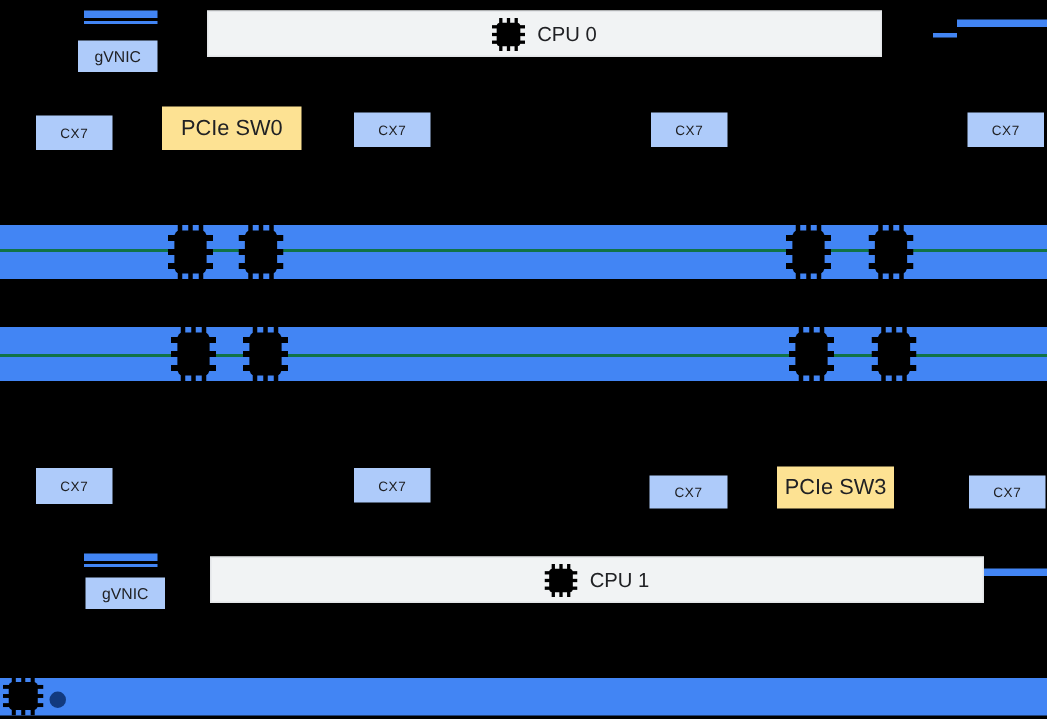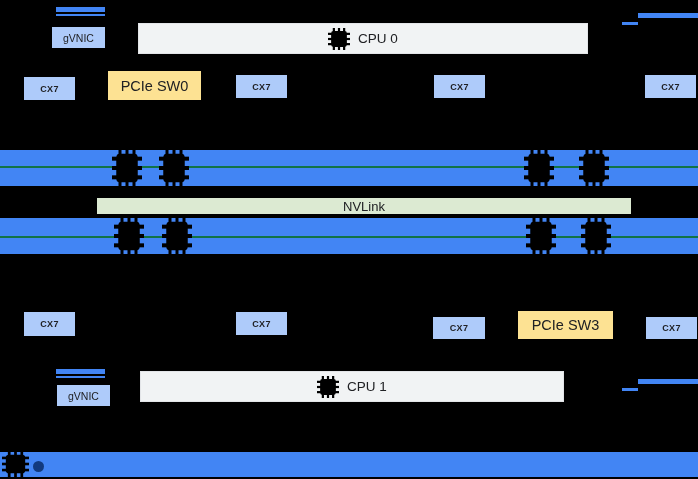--- a/index.html
+++ b/index.html
@@ -1,21 +1,21 @@
 <!DOCTYPE html>
 <html style="--background: #000000; --nic-fill: #aecbfa; --switch-fill: #fde293; --cpu-fill: #f1f3f4; --band-fill: #4285f4; --nvlink-fill: #dcead2; --green-line: #117346; --text: #202124;"><head>
 <meta charset="utf-8">
 <style>
   html,body{margin:0;padding:0;background:#000;}
   .canvas{
     position:relative;width:698px;height:479px;background:var(--background,#000);
     font-family:"Liberation Sans",sans-serif;color:var(--text,#202124);overflow:hidden;
   }
   .box{position:absolute;display:flex;align-items:center;justify-content:center;box-sizing:border-box;}
-  .nic{background:var(--nic-fill);font-size:9px;letter-spacing:.4px;font-weight:bold;}
+  .nic{background:var(--nic-fill);font-size:9px;letter-spacing:.4px;}
   .gvnic{background:var(--nic-fill);font-size:10.5px;}
   .switch{background:var(--switch-fill);font-size:14.5px;justify-content:center;}
   .cpu{background:var(--cpu-fill);font-size:13.5px;gap:8px;border:1px solid #e3e5e8;}
   .nvlink{background:var(--nvlink-fill);border:2px solid #000;font-size:13px;}
   .band{position:absolute;left:0;width:698px;background:var(--band-fill);}
   .rail{position:absolute;left:0;width:698px;height:2px;background:var(--green-line);}
   .linkline{position:absolute;background:var(--band-fill);}
   .chipwrap{position:absolute;line-height:0;}
   .dot{position:absolute;border-radius:50%;background:#123a7e;}
 </style>
@@ -52,21 +52,21 @@
   <span class="chipwrap" style="left:620px;top:11px"><svg class="chip-nic" width="18" height="17" viewBox="0 0 24 24" preserveAspectRatio="none">
         <use href="#chip"></use>
       </svg></span>
   <div class="linkline" style="left:638px;top:13px;width:60px;height:5px"></div>
   <div class="linkline" style="left:622px;top:22px;width:16px;height:3px"></div>
 
   <div class="box gvnic" style="left:52px;top:27px;width:53px;height:21px">
       <span>gVNIC</span>
     </div>
 
-  <div class="box cpu" style="left:138px;top:23px;width:450px;height:31px">
+  <div class="box cpu" style="left:138px;top:7px;width:450px;height:31px">
     <span class="chipwrap" style="position:static"><svg class="chip-cpu" width="22" height="22" viewBox="0 0 24 24">
           <use href="#chip"></use>
         </svg></span>
     <span>CPU 0</span>
   </div>
 
   <div class="box nic" style="left:24px;top:77px;width:51px;height:23px">
       <span>CX7</span>
     </div>
   <div class="box switch" style="left:108px;top:71px;width:93px;height:29px">
@@ -90,23 +90,20 @@
   <span class="chipwrap" style="left:159px;top:148px"><svg class="chip-gpu" width="30" height="40" viewBox="0 0 24 24" preserveAspectRatio="none">
         <use href="#chip"></use>
       </svg></span>
   <span class="chipwrap" style="left:524px;top:148px"><svg class="chip-gpu" width="30" height="40" viewBox="0 0 24 24" preserveAspectRatio="none">
         <use href="#chip"></use>
       </svg></span>
   <span class="chipwrap" style="left:579px;top:148px"><svg class="chip-gpu" width="30" height="40" viewBox="0 0 24 24" preserveAspectRatio="none">
         <use href="#chip"></use>
       </svg></span>
 
-  <div class="box nvlink" style="left:95px;top:196px;width:538px;height:20px">
-      <span>NVLink</span>
-    </div>
 
   <div class="band" style="top:218px;height:36px"></div>
   <div class="rail" style="top:236px"></div>
   <span class="chipwrap" style="left:114px;top:216px"><svg class="chip-gpu" width="30" height="40" viewBox="0 0 24 24" preserveAspectRatio="none">
         <use href="#chip"></use>
       </svg></span>
   <span class="chipwrap" style="left:162px;top:216px"><svg class="chip-gpu" width="30" height="40" viewBox="0 0 24 24" preserveAspectRatio="none">
         <use href="#chip"></use>
       </svg></span>
   <span class="chipwrap" style="left:526px;top:216px"><svg class="chip-gpu" width="30" height="40" viewBox="0 0 24 24" preserveAspectRatio="none">
@@ -118,21 +115,21 @@
 
   <div class="box nic" style="left:24px;top:312px;width:51px;height:24px">
       <span>CX7</span>
     </div>
   <div class="box nic" style="left:236px;top:312px;width:51px;height:23px">
       <span>CX7</span>
     </div>
   <div class="box nic" style="left:433px;top:317px;width:52px;height:22px">
       <span>CX7</span>
     </div>
-  <div class="box switch" style="left:518px;top:311px;width:95px;height:28px">
+  <div class="box switch" style="left:518px;top:311px;width:78px;height:28px">
       <span>PCIe SW3</span>
     </div>
   <div class="box nic" style="left:646px;top:317px;width:51px;height:22px">
       <span>CX7</span>
     </div>
 
   <span class="chipwrap" style="left:38px;top:366px"><svg class="chip-nic" width="18" height="17" viewBox="0 0 24 24" preserveAspectRatio="none">
         <use href="#chip"></use>
       </svg></span>
   <div class="linkline" style="left:56px;top:369px;width:49px;height:5px"></div>
@@ -141,21 +138,21 @@
   <span class="chipwrap" style="left:620px;top:376px"><svg class="chip-nic" width="18" height="17" viewBox="0 0 24 24" preserveAspectRatio="none">
         <use href="#chip"></use>
       </svg></span>
   <div class="linkline" style="left:638px;top:379px;width:60px;height:5px"></div>
   <div class="linkline" style="left:622px;top:388px;width:16px;height:3px"></div>
 
   <div class="box gvnic" style="left:57px;top:385px;width:53px;height:21px">
       <span>gVNIC</span>
     </div>
 
-  <div class="box cpu" style="left:140px;top:371px;width:424px;height:31px">
+  <div class="box cpu" style="left:140px;top:371px;width:516px;height:31px">
     <span class="chipwrap" style="position:static"><svg class="chip-cpu" width="22" height="22" viewBox="0 0 24 24">
           <use href="#chip"></use>
         </svg></span>
     <span>CPU 1</span>
   </div>
 
   <div class="band" style="top:452px;height:25px"></div>
   <span class="chipwrap" style="left:2px;top:451px"><svg class="chip-band" width="27" height="26" viewBox="0 0 24 24" preserveAspectRatio="none">
         <use href="#chip"></use>
       </svg></span>

